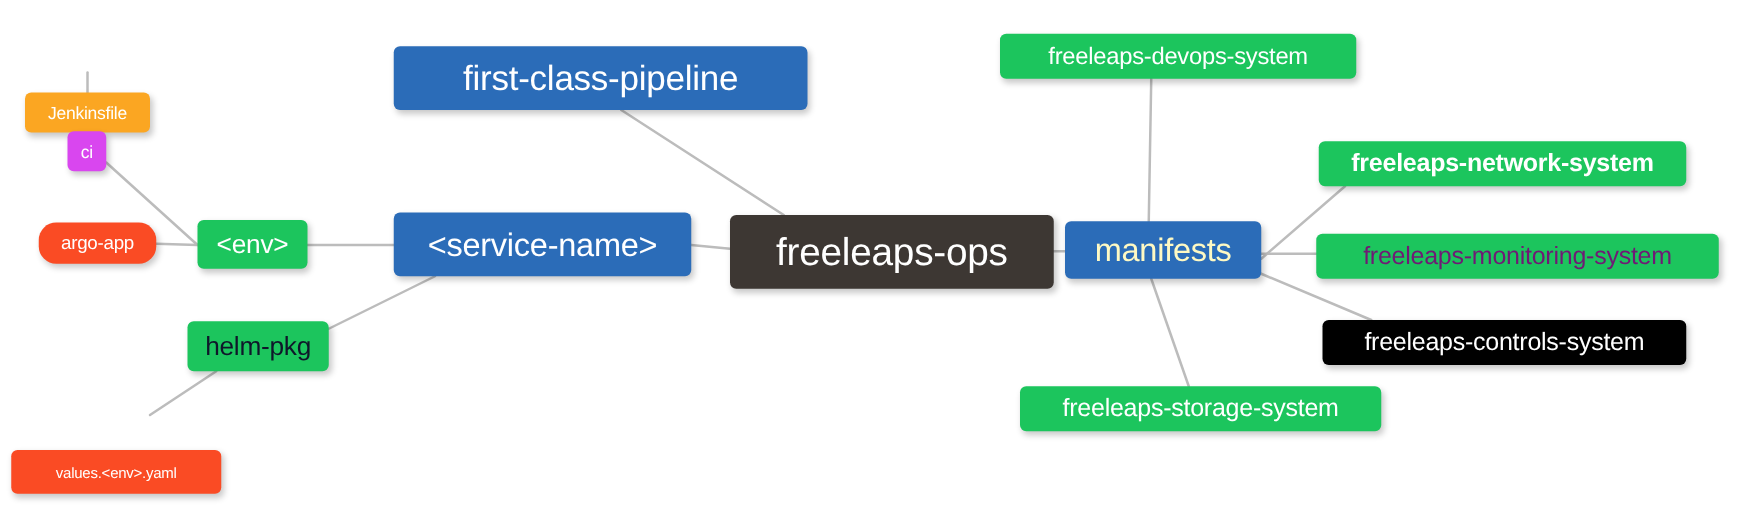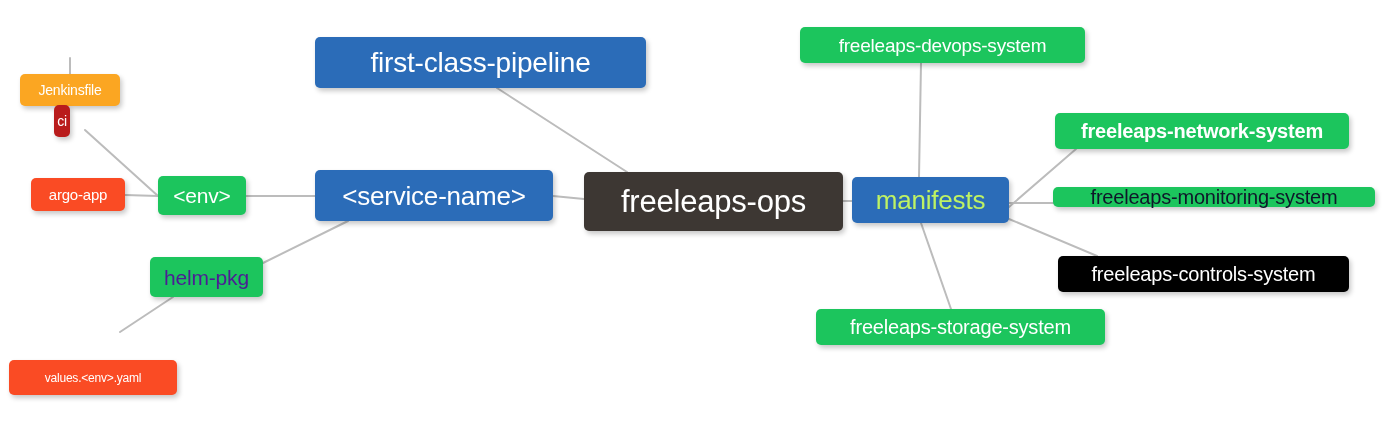--- a/index.html
+++ b/index.html
@@ -64,54 +64,54 @@
       <line x1="919" y1="177" x2="921" y2="63" stroke="#bcbcbc" stroke-width="2" stroke-linecap="round"></line>
       <line x1="1009" y1="207" x2="1076" y2="149" stroke="#bcbcbc" stroke-width="2" stroke-linecap="round"></line>
       <line x1="1009" y1="203" x2="1053" y2="203" stroke="#bcbcbc" stroke-width="2" stroke-linecap="round"></line>
       <line x1="1009" y1="219" x2="1097" y2="256" stroke="#bcbcbc" stroke-width="2" stroke-linecap="round"></line>
       <line x1="921" y1="223" x2="951" y2="309" stroke="#bcbcbc" stroke-width="2" stroke-linecap="round"></line>
     </svg>
   <div id="node-layer">
       <div class="node" style="left: 20px; top: 26px; width: 100px; height: 32px; font-size: 14px; background: rgb(251, 166, 34); color: rgb(255, 255, 255); margin-top: 48px;">
         <span class="node-label">Jenkinsfile</span>
       </div>
-      <div class="node" style="left: 54px; top: 105px; width: 16px; height: 32px; font-size: 14px; background: #b91c1c; color: rgb(255, 255, 255); justify-content: center;">
+      <div class="node" style="left: 54px; top: 105px; width: 31px; height: 32px; font-size: 14px; background: #d946ef; color: rgb(255, 255, 255); justify-content: center;">
         <span class="node-label">ci</span>
       </div>
-      <div class="node" style="left: 31px; top: 178px; width: 94px; height: 33px; font-size: 15px; background: rgb(250, 75, 36); color: rgb(255, 255, 255);">
+      <div class="node" style="left: 31px; top: 178px; width: 94px; height: 33px; font-size: 15px; background: rgb(250, 75, 36); color: rgb(255, 255, 255); border-radius: 14px;">
         <span class="node-label">argo-app</span>
       </div>
       <div class="node" style="left: 158px; top: 176px; width: 88px; height: 39px; font-size: 21px; background: rgb(28, 197, 93); color: rgb(255, 255, 255);">
         <span class="node-label">&lt;env&gt;</span>
       </div>
-      <div class="node" style="left: 150px; top: 257px; width: 113px; height: 40px; font-size: 21px; background: rgb(28, 197, 93); color: #4c1d95;">
+      <div class="node" style="left: 150px; top: 257px; width: 113px; height: 40px; font-size: 21px; background: rgb(28, 197, 93); color: #0f172a;">
         <span class="node-label">helm-pkg</span>
       </div>
       <div class="node" style="left: 9px; top: 332px; width: 168px; height: 35px; font-size: 12px; background: rgb(250, 75, 36); color: rgb(255, 255, 255); margin-top: 28px;">
         <span class="node-label">values.&lt;env&gt;.yaml</span>
       </div>
       <div class="node" style="left: 315px; top: 37px; width: 331px; height: 51px; font-size: 28px; background: rgb(43, 108, 184); color: rgb(255, 255, 255);">
         <span class="node-label">first-class-pipeline</span>
       </div>
       <div class="node" style="left: 315px; top: 170px; width: 238px; height: 51px; font-size: 26px; background: rgb(43, 108, 184); color: rgb(255, 255, 255);">
         <span class="node-label">&lt;service-name&gt;</span>
       </div>
       <div class="node" style="left: 584px; top: 172px; width: 259px; height: 59px; font-size: 31px; background: rgb(61, 55, 51); color: rgb(255, 255, 255);">
         <span class="node-label">freeleaps-ops</span>
       </div>
-      <div class="node" style="left: 852px; top: 177px; width: 157px; height: 46px; font-size: 26px; background: rgb(43, 108, 184); color: #bef264;">
+      <div class="node" style="left: 852px; top: 177px; width: 157px; height: 46px; font-size: 26px; background: rgb(43, 108, 184); color: #fef9c3;">
         <span class="node-label">manifests</span>
       </div>
       <div class="node" style="left: 800px; top: 27px; width: 285px; height: 36px; font-size: 19px; background: rgb(28, 197, 93); color: rgb(255, 255, 255);">
         <span class="node-label">freeleaps-devops-system</span>
       </div>
       <div class="node" style="left: 1055px; top: 113px; width: 294px; height: 36px; font-size: 20px; background: rgb(28, 197, 93); color: rgb(255, 255, 255); font-weight: bold;">
         <span class="node-label">freeleaps-network-system</span>
       </div>
-      <div class="node" style="left: 1053px; top: 187px; width: 322px; height: 20px; font-size: 20px; background: rgb(28, 197, 93); color: #0f172a;">
+      <div class="node" style="left: 1053px; top: 187px; width: 322px; height: 36px; font-size: 20px; background: rgb(28, 197, 93); color: #701a75;">
         <span class="node-label">freeleaps-monitoring-system</span>
       </div>
       <div class="node" style="left: 1058px; top: 256px; width: 291px; height: 36px; font-size: 20px; background: #000000; color: rgb(255, 255, 255);">
         <span class="node-label">freeleaps-controls-system</span>
       </div>
       <div class="node" style="left: 816px; top: 309px; width: 289px; height: 36px; font-size: 20px; background: rgb(28, 197, 93); color: rgb(255, 255, 255);">
         <span class="node-label">freeleaps-storage-system</span>
       </div>
     </div>
 </div>

